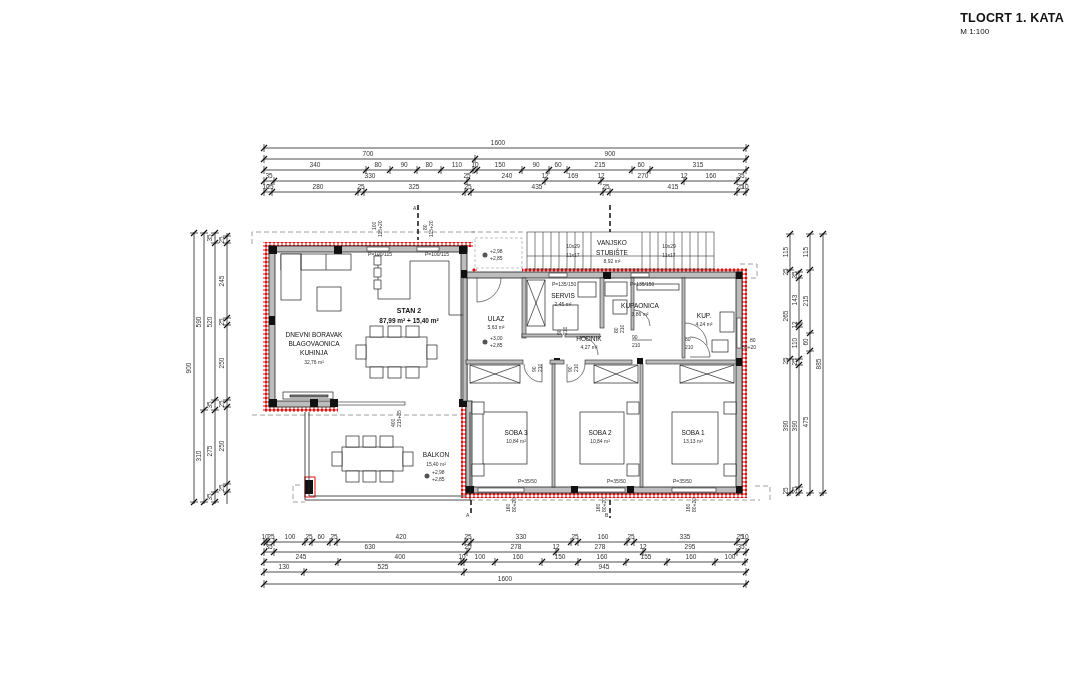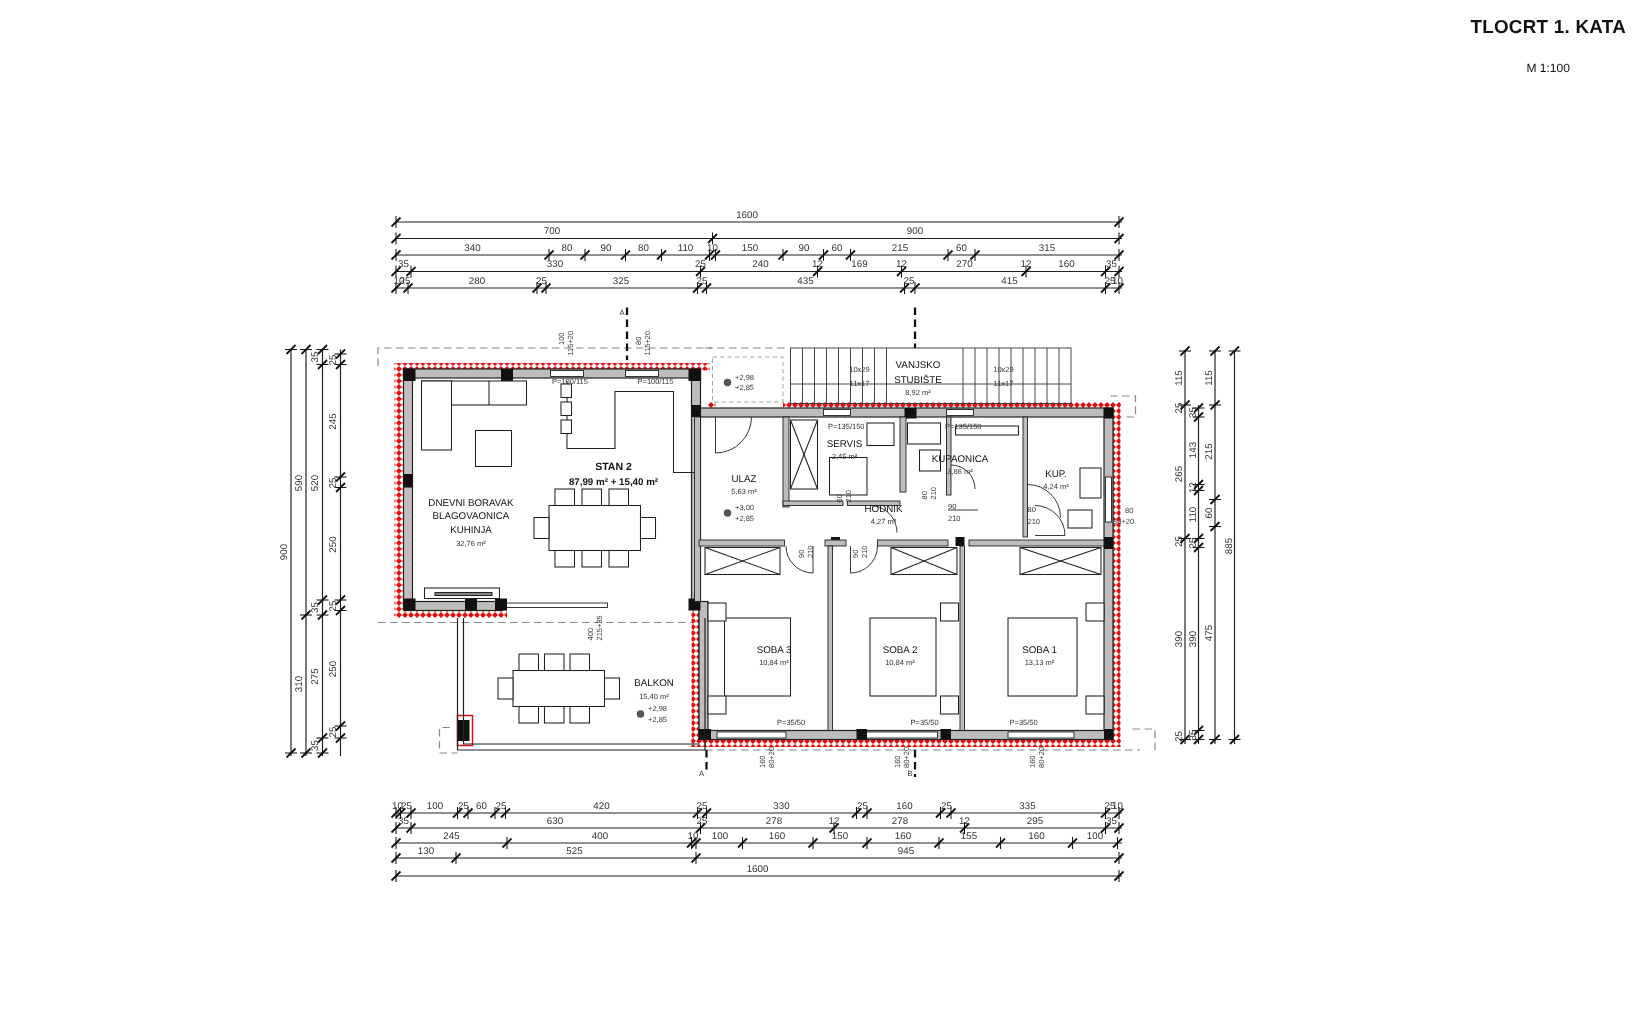--- a/index.html
+++ b/index.html
@@ -1,19 +1,19 @@
 <!DOCTYPE html>
 <html><head>
 <meta charset="utf-8">
 <style>
   html,body{margin:0;padding:0;background:#fff;}
   body{width:1088px;height:673px;position:relative;overflow:hidden;font-family:"Liberation Sans",sans-serif;color:#111;}
-  .title{position:absolute;right:4px;top:11px;text-align:center;}
+  .title{position:absolute;right:24px;top:11px;text-align:left;}
   .title .t1{font-weight:bold;font-size:12.5px;letter-spacing:0.2px;}
-  .title .t2{font-size:8px;margin-top:16px;}
+  .title .t2{font-size:8px;margin-top:2px;}
   svg{position:absolute;left:0;top:0;}
   .dim{font-size:6.5px;fill:#333;font-family:"Liberation Sans",sans-serif;}
   .room{font-size:6.5px;fill:#111;font-family:"Liberation Sans",sans-serif;}
   .roomb{font-size:7px;font-weight:bold;fill:#111;font-family:"Liberation Sans",sans-serif;}
   .sm{font-size:5px;fill:#333;font-family:"Liberation Sans",sans-serif;}
 </style>
 </head>
 <body>
 
 <div class="title">

